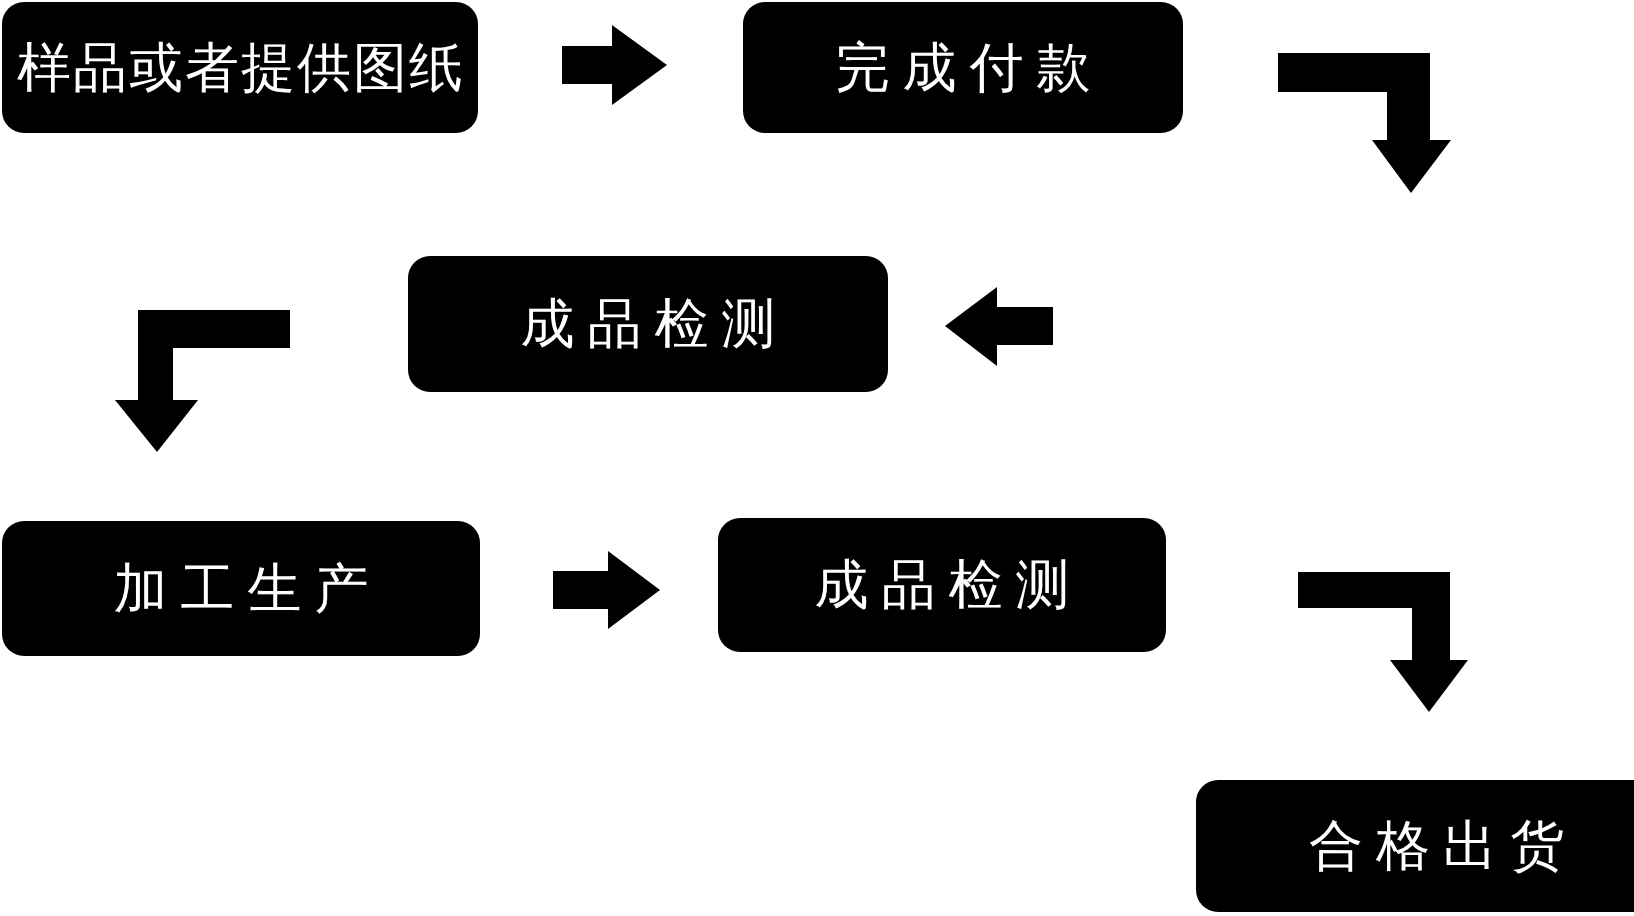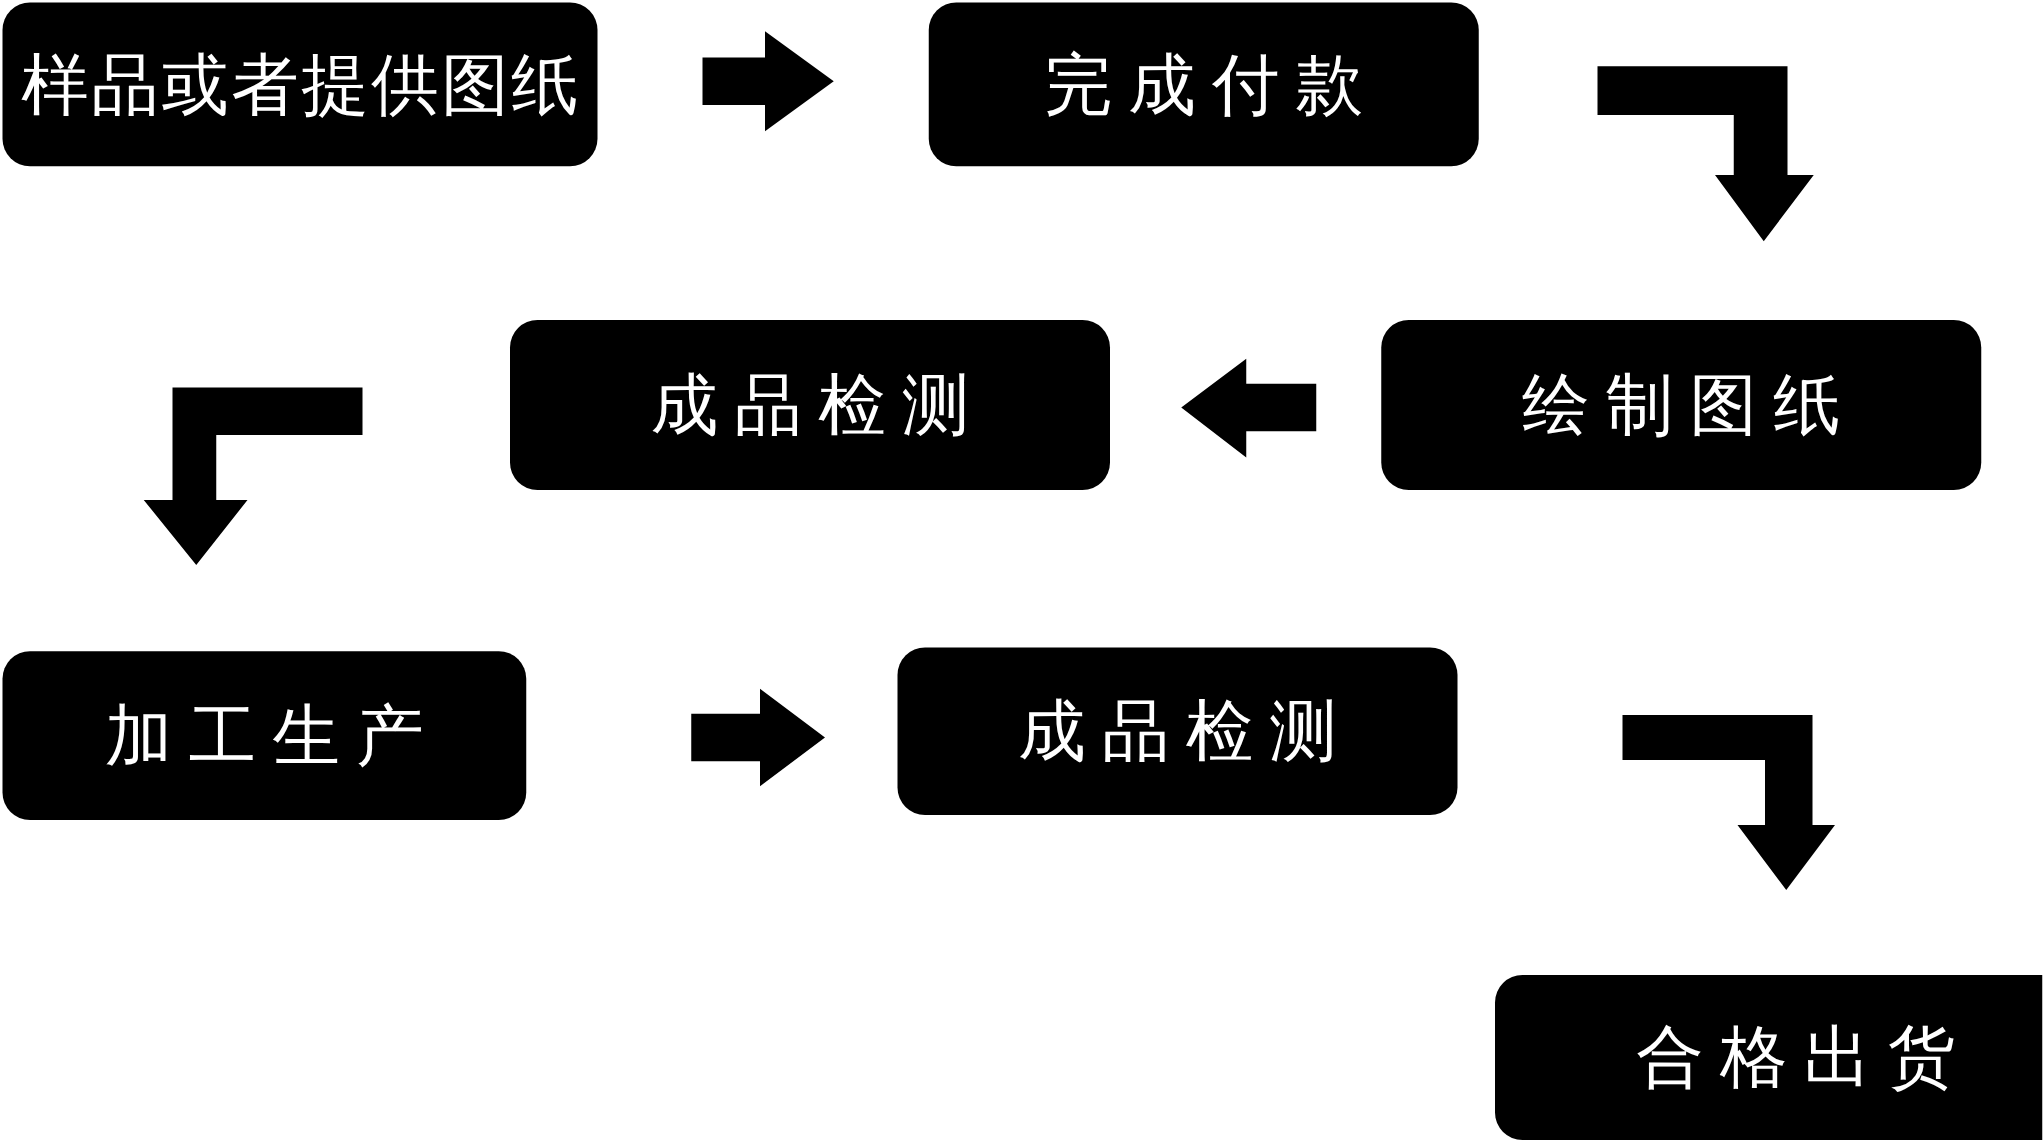--- a/index.html
+++ b/index.html
@@ -41,21 +41,21 @@
     text-indent: 13px;
     white-space: nowrap;
     line-height: 1;
   }
   
   .n1 { left: 2px;    top: 2px;   width: 476px; height: 131px; }
   .n1 .node-label { letter-spacing: 2px; text-indent: 2px; }
   .n2 { left: 743px;  top: 2px;   width: 440px; height: 131px; align-items: center; }
   .n3 { left: 1105px; top: 256px; width: 480px; height: 136px; }
   .n4 { left: 408px;  top: 256px; width: 480px; height: 136px; }
-  .n5 { left: 2px;    top: 521px; width: 419px; height: 135px; }
+  .n5 { left: 2px;    top: 521px; width: 478px; height: 135px; }
   .n6 { left: 718px;  top: 518px; width: 448px; height: 134px; font-family: Liberation Serif, serif; }
   .n7 { left: 1196px; top: 780px; width: 481px; height: 132px; }
 </style>
 </head>
 <body>
 
 <div class="canvas">
 
   <svg class="arrows-layer" viewBox="0 0 1634 916" aria-hidden="true">
 
@@ -73,23 +73,20 @@
   </svg>
 
   <div class="node n1">
     <span class="node-label">样品或者提供图纸</span>
   </div>
 
   <div class="node n2">
     <span class="node-label">完成付款</span>
   </div>
 
-  <div class="node n3">
-    <span class="node-label">绘制图纸</span>
-  </div>
 
   <div class="node n4">
     <span class="node-label">成品检测</span>
   </div>
 
   <div class="node n5">
     <span class="node-label">加工生产</span>
   </div>
 
   <div class="node n6">

